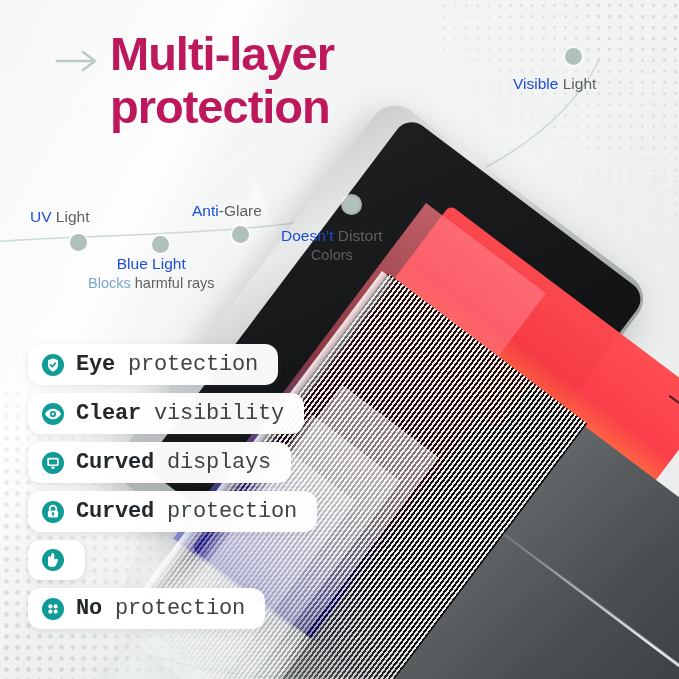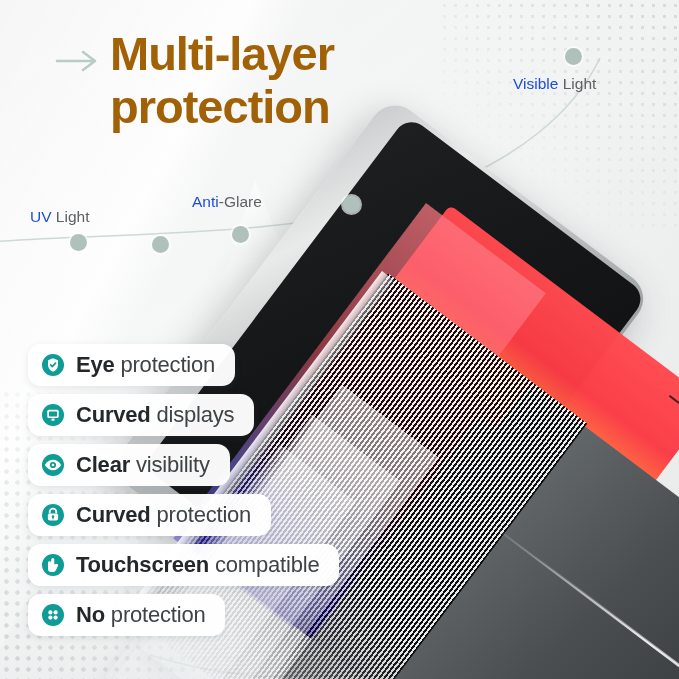--- a/index.html
+++ b/index.html
@@ -109,38 +109,38 @@
     transform:rotate(37deg);transform-origin:0 0;}
   .hairline2{position:absolute;left:205px;top:470px;width:380px;height:1.5px;
     background:linear-gradient(90deg,rgba(255,255,255,0),rgba(255,255,255,.7),rgba(255,255,255,0));
     transform:rotate(37deg);transform-origin:0 0;}
   .thinline{position:absolute;left:340px;top:310px;width:120px;height:1.6px;
     background:linear-gradient(90deg,rgba(20,20,20,.85),rgba(20,20,20,0));
     transform:rotate(37deg);transform-origin:0 0;}
 
   
   .headline{position:absolute;left:110px;top:28px;width:420px;
-    color:#a16207;font-weight:700;font-size:47px;line-height:1.12;letter-spacing:-1px;}
+    color:#be185d;font-weight:700;font-size:47px;line-height:1.12;letter-spacing:-1px;}
   .arrow-icon{position:absolute;left:55px;top:46px;width:46px;height:30px;}
 
   
   .clabel{position:absolute;color:#5d6164;font-size:15.5px;white-space:nowrap;}
   .clabel b{color:#1d4ed8;font-weight:400;}
   .clabel .sub{display:block;font-size:14.5px;color:#5d6164;margin-top:2px;}
   .clabel .sub b{color:#7aa8cc;font-weight:400;}
   .node{position:absolute;width:17px;height:17px;border-radius:50%;
     background:#afc1ba;box-shadow:0 0 0 2px rgba(255,255,255,.65);}
 
   
   .pills{position:absolute;left:28px;top:344px;display:flex;flex-direction:column;gap:8px;}
   .pill{display:inline-flex;align-items:center;gap:11px;
     background:rgba(255,255,255,.97);
     border-radius:13px;padding:8px 20px 8px 13px;width:max-content;
     box-shadow:0 2px 7px rgba(90,100,110,.14);}
-  .pill .txt{font-size:22px;color:#3f4346;white-space:nowrap;letter-spacing:-.2px;}
+  .pill .txt{font-size:22px;color:#3f4346;white-space:nowrap;letter-spacing:-.2px;font-family:Liberation Mono, monospace;}
   .pill .txt b{color:#24282b;font-weight:700;}
   .pic{width:24px;height:24px;flex:0 0 24px;}
 </style>
 </head>
 <body>
 
 <div id="stage">
 
   <div class="bg-base"></div>
   <div class="bg-sheen"></div>
@@ -184,78 +184,85 @@
   <div class="node" style="left:70px;top:234px"></div>
   <div class="node" style="left:152px;top:236px"></div>
   <div class="node" style="left:232px;top:226px"></div>
   <div class="node" style="left:343px;top:196px"></div>
   <div class="node" style="left:565px;top:48px"></div>
 
   <div class="clabel" style="left:30px;top:208px">
     <b>UV</b><span> Light</span>
   </div>
 
-
-  <div class="clabel" style="left:192px;top:193px">
+  <div class="clabel" style="left:88px;top:255px;text-align:center">
+    <b>Blue Light</b>
+    <span class="sub"><b>Blocks</b><span> harmful rays</span></span>
+  </div>
+
+  <div class="clabel" style="left:192px;top:202px">
     <b>Anti</b><span>-Glare</span>
   </div>
 
+  <div class="clabel" style="left:281px;top:227px">
+    <b>Doesn’t</b><span> Distort</span>
+    <span class="sub" style="text-align:center">Colors</span>
+  </div>
 
   <div class="clabel" style="left:513px;top:75px">
     <b>Visible</b><span> Light</span>
   </div>
 
   <div class="pills">
 
     <div class="pill">
       <svg class="pic" viewBox="0 0 24 24">
         <circle cx="12" cy="12" r="11" fill="#0f9b96"></circle>
         <path d="M12 5.2 L17 7.3 V12 c0 3.4-2.3 5.6-5 6.7-2.7-1.1-5-3.3-5-6.7V7.3z" fill="#fff"></path>
         <path d="M9.6 11.9 l1.7 1.7 3.2-3.4" fill="none" stroke="#0f9b96" stroke-width="1.7" stroke-linecap="round" stroke-linejoin="round"></path>
       </svg>
       <span class="txt"><b>Eye</b><span> protection</span></span>
+    </div>
+
+    <div class="pill">
+      <svg class="pic" viewBox="0 0 24 24">
+        <circle cx="12" cy="12" r="11" fill="#0f9b96"></circle>
+        <path d="M3.8 12 C6.2 8.3 9 6.8 12 6.8 s5.8 1.5 8.2 5.2 C17.8 15.7 15 17.2 12 17.2 S6.2 15.7 3.8 12z" fill="#fff"></path>
+        <circle cx="12" cy="12" r="3.1" fill="#0f9b96"></circle>
+        <circle cx="12" cy="12" r="1.3" fill="#fff"></circle>
+      </svg>
+      <span class="txt"><b>Clear</b><span> visibility</span></span>
     </div>
 
     <div class="pill">
       <svg class="pic" viewBox="0 0 24 24">
         <circle cx="12" cy="12" r="11" fill="#0f9b96"></circle>
         <rect x="6.3" y="6.8" width="11.4" height="8.2" rx="1.5" fill="#fff"></rect>
         <rect x="8" y="8.4" width="8" height="5" rx="0.7" fill="#0f9b96"></rect>
         <rect x="10.4" y="15.4" width="3.2" height="2.3" rx="0.6" fill="#fff"></rect>
       </svg>
       <span class="txt"><b>Curved</b><span> displays</span></span>
-    </div>
-
-    <div class="pill">
-      <svg class="pic" viewBox="0 0 24 24">
-        <circle cx="12" cy="12" r="11" fill="#0f9b96"></circle>
-        <path d="M3.8 12 C6.2 8.3 9 6.8 12 6.8 s5.8 1.5 8.2 5.2 C17.8 15.7 15 17.2 12 17.2 S6.2 15.7 3.8 12z" fill="#fff"></path>
-        <circle cx="12" cy="12" r="3.1" fill="#0f9b96"></circle>
-        <circle cx="12" cy="12" r="1.3" fill="#fff"></circle>
-      </svg>
-      <span class="txt"><b>Clear</b><span> visibility</span></span>
     </div>
 
     <div class="pill">
       <svg class="pic" viewBox="0 0 24 24">
         <circle cx="12" cy="12" r="11" fill="#0f9b96"></circle>
         <path d="M8.7 10.6 V8.9 a3.3 3.3 0 0 1 6.6 0 v1.7" fill="none" stroke="#fff" stroke-width="1.8"></path>
         <rect x="6.9" y="10.4" width="10.2" height="7.2" rx="1.8" fill="#fff"></rect>
         <circle cx="12" cy="13.6" r="1.3" fill="#0f9b96"></circle>
         <rect x="11.4" y="13.8" width="1.2" height="2.6" rx="0.6" fill="#0f9b96"></rect>
       </svg>
       <span class="txt"><b>Curved</b><span> protection</span></span>
     </div>
 
     <div class="pill">
       <svg class="pic" viewBox="0 0 24 24">
         <circle cx="12" cy="12" r="11" fill="#0f9b96"></circle>
         <path d="M10.3 6.4 a1.5 1.5 0 0 1 3 0 v5.1 l1.6-.6 a1.6 1.6 0 0 1 2 2.2 l-2 4.2 a3 3 0 0 1-2.7 1.6 H10 a3 3 0 0 1-3-3 V9.6 a1.4 1.4 0 0 1 2.8 0z" fill="#fff"></path>
       </svg>
-      <span class="txt"><b>Touchscreen</b><span> compatible</span></span>
     </div>
 
     <div class="pill">
       <svg class="pic" viewBox="0 0 24 24">
         <circle cx="12" cy="12" r="11" fill="#0f9b96"></circle>
         <circle cx="9.4" cy="9.4" r="2.1" fill="#fff"></circle>
         <circle cx="14.6" cy="9.4" r="2.1" fill="#fff"></circle>
         <circle cx="9.4" cy="14.6" r="2.1" fill="#fff"></circle>
         <circle cx="14.6" cy="14.6" r="2.1" fill="#fff"></circle>
       </svg>

